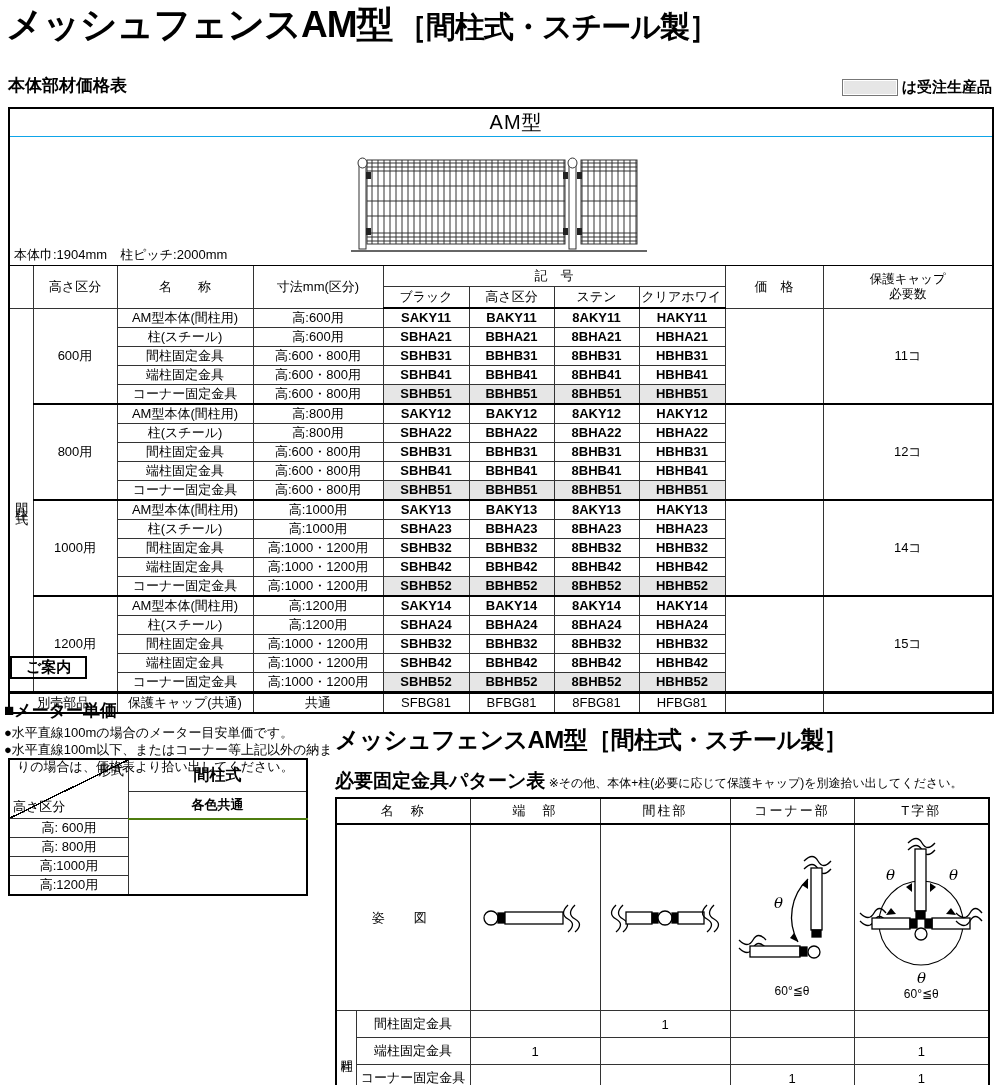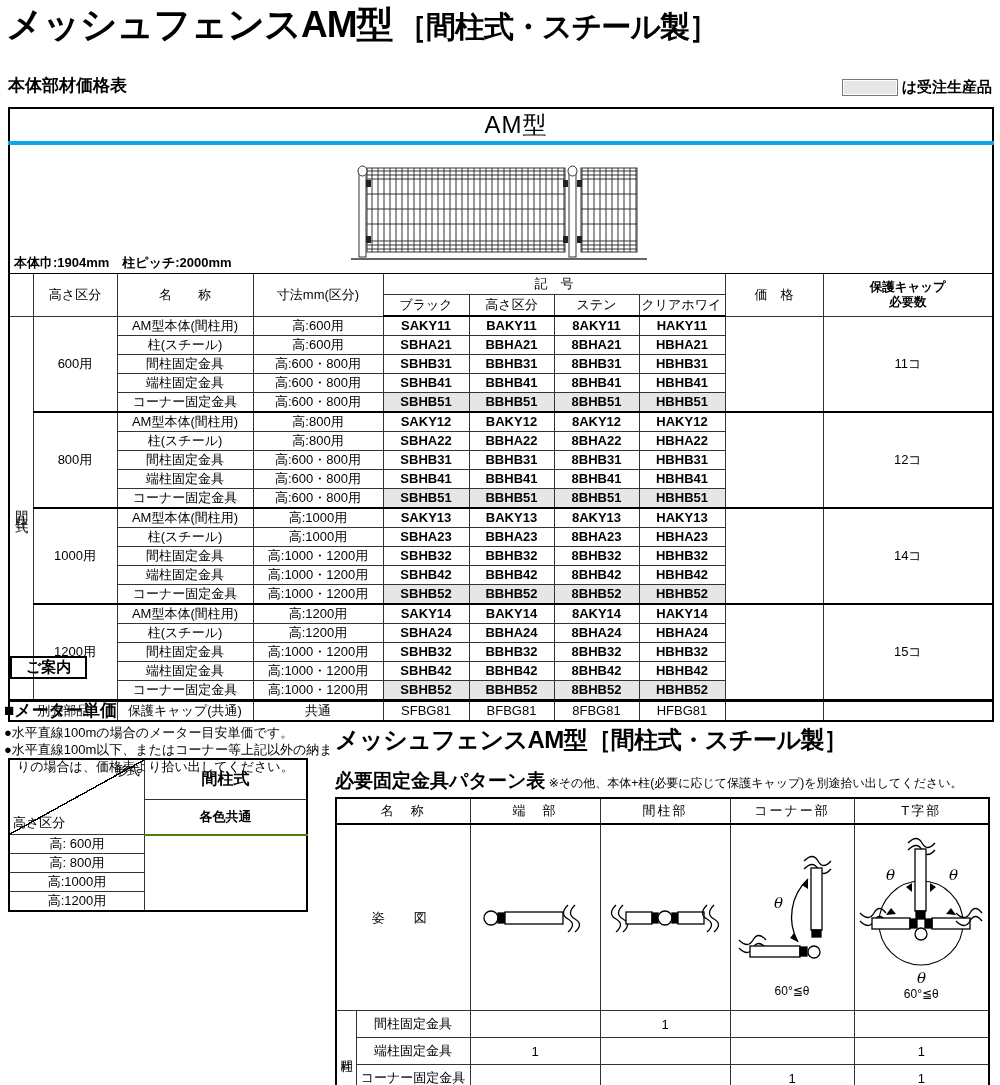--- a/index.html
+++ b/index.html
@@ -12,44 +12,44 @@
   #price-table-label{position:absolute;left:8px;top:74px;font-size:17px;font-weight:bold;}
   #legend{position:absolute;right:8px;top:78px;font-size:15px;font-weight:bold;display:flex;align-items:center;gap:4px;}
   .swatch{display:inline-block;width:54px;height:15px;background:#e6e6e6;border:1px solid #777;
           box-shadow:inset 0 0 0 1px #fff;}
   
   #main-table{position:absolute;left:8px;top:107px;}
   table{border-collapse:collapse;table-layout:fixed;}
   .price-table{width:984px;border:2px solid #000;}
   .price-table td{border:1px solid #333;text-align:center;vertical-align:middle;
                   font-size:13px;height:16px;padding:0 2px;white-space:nowrap;overflow:hidden;}
-  .price-table .banner{height:26px;font-size:24px;letter-spacing:1px;border-bottom:4px solid #0ea5e9;padding-left:32px;}
-  .price-table .drawing{height:128px;position:relative;border-bottom:1px solid #000;padding:0;font-weight:bold;}
+  .price-table .banner{height:26px;font-size:20px;letter-spacing:1px;border-bottom:1px solid #0ea5e9;padding-left:32px;}
+  .price-table .drawing{height:128px;position:relative;border-bottom:1px solid #000;padding:0;}
   .price-table .drawing .caption{position:absolute;left:4px;bottom:1px;font-size:13px;}
   .price-table .hdr td{height:20px;}
   .price-table .hdr2 td{border-bottom:2px solid #000;}
-  .price-table .cap-hdr{font-size:12.5px;line-height:1.15;font-weight:bold;}
+  .price-table .cap-hdr{font-size:12.5px;line-height:1.15;}
   .group-start td{border-top:2px solid #000;}
   .extra-row td{border-top:3px solid #000;font-weight:normal;}
   .code{font-weight:bold;}
   .shaded{background:#e6e6e6;}
   .vlabel{writing-mode:vertical-rl;text-orientation:upright;letter-spacing:5px;font-size:13px;padding:2px 0;}
   
   #notice{position:absolute;left:10px;top:654px;display:flex;align-items:flex-start;gap:10px;}
   #notice .box{border:2px solid #000;font-size:15px;font-weight:bold;padding:0 14px;margin-top:2px;}
   #notice .bullets{font-size:13px;line-height:1.55;padding-top:1px;}
   
   #meter{position:absolute;left:4px;top:699px;width:340px;}
   #meter h3{margin:0 0 3px 0;font-size:17px;font-weight:bold;}
   #meter .b{font-size:13px;line-height:1.3;padding-left:13px;text-indent:-13px;}
   
   #left-table{position:absolute;left:8px;top:758px;}
   .mini{width:300px;border:2px solid #000;}
   .mini td{border:1px solid #333;text-align:center;font-size:13px;height:15px;padding:0 3px;}
-  .mini .diag{position:relative;width:110px;height:50px;padding:12px;
+  .mini .diag{position:relative;width:110px;height:50px;padding:4px;
       background:linear-gradient(to bottom right,transparent calc(50% - 0.7px),#000 calc(50% - 0.7px),#000 calc(50% + 0.7px),transparent calc(50% + 0.7px));}
   .mini .diag .tr{position:absolute;top:2px;right:4px;font-size:13px;}
   .mini .diag .bl{position:absolute;bottom:2px;left:3px;font-size:13px;}
   .mini .colhead{font-size:16px;font-weight:bold;height:25px;}
   .mini .subhead{height:21px;border-bottom:2px solid #4d7c0f;font-weight:bold;}
   
   #section2{position:absolute;left:335px;top:724px;width:657px;}
   #section2 .title{font-size:24px;font-weight:700;letter-spacing:-0.5px;white-space:nowrap;}
   #section2 .subtitle{margin-top:12px;font-size:12px;white-space:nowrap;}
   #section2 .subtitle .big{font-size:19px;font-weight:900;}

